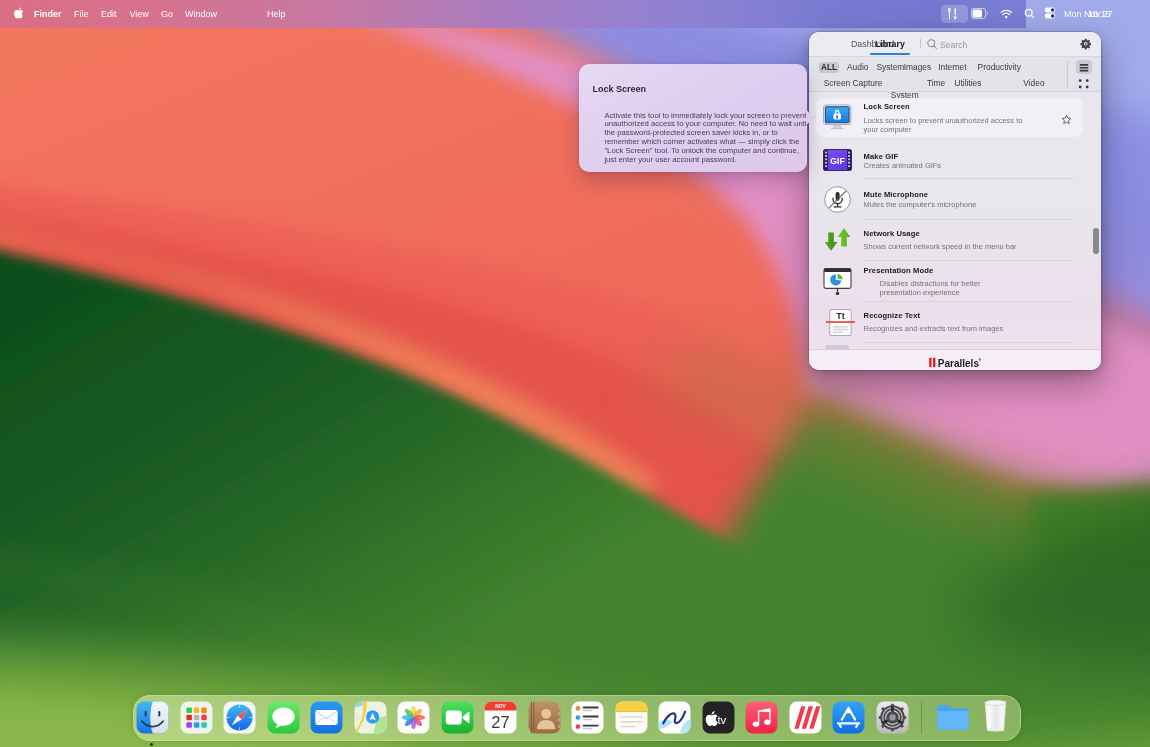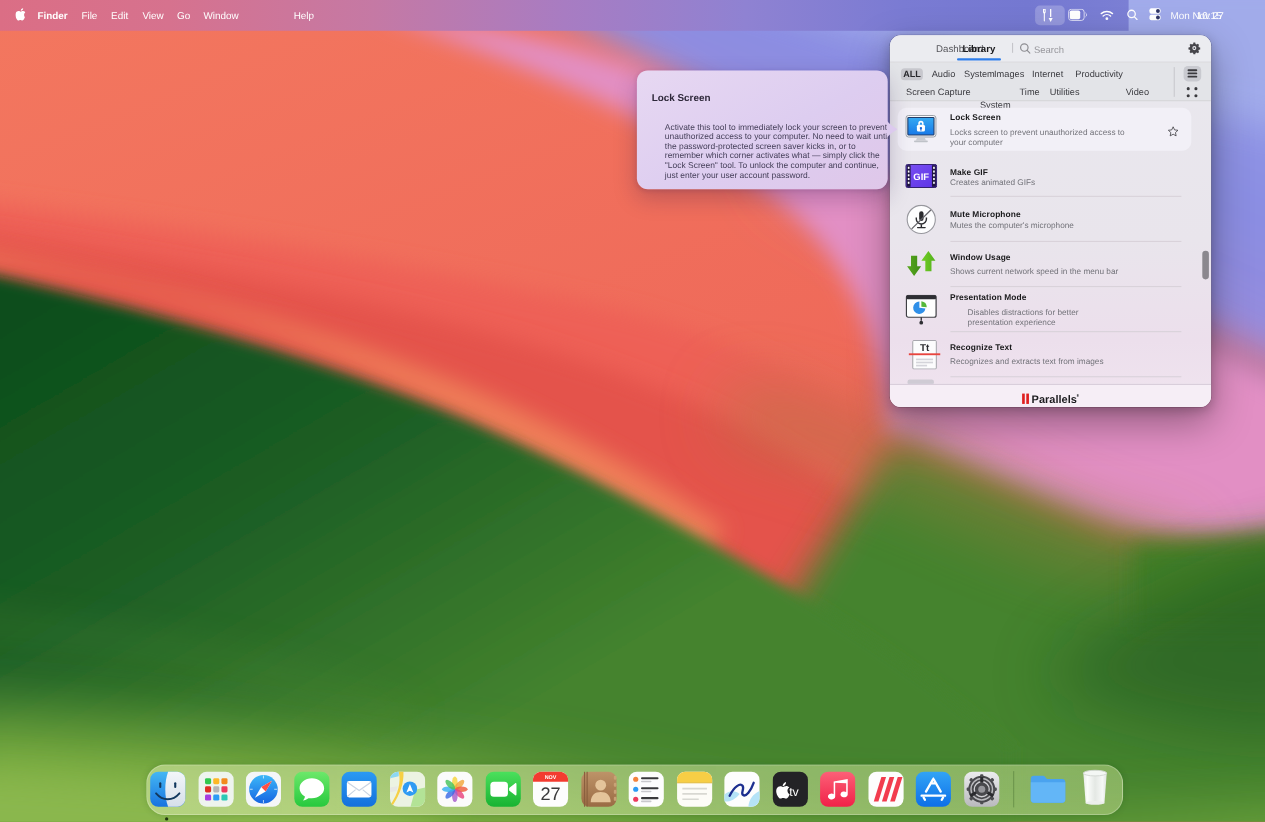--- a/index.html
+++ b/index.html
@@ -268,21 +268,21 @@
           <stop offset="1" stop-color="#3f8c16"></stop>
         </linearGradient>
         <linearGradient id="ga2" x1="0" y1="0" x2="1" y2="0">
           <stop offset="0" stop-color="#72ce25"></stop>
           <stop offset="1" stop-color="#53b01c"></stop>
         </linearGradient>
       </defs>
     <path d="M 4.2,6.5 L 9.8,6.5 L 9.8,16 L 13.4,16 L 7,24.8 L 0.6,16 L 4.2,16 Z" fill="url(#ga1)"></path>
     <path d="M 17.2,20.5 L 22.8,20.5 L 22.8,11 L 26.4,11 L 20,2.2 L 13.6,11 L 17.2,11 Z" fill="url(#ga2)"></path>
   </svg>
-  <div class="row-t" style="top:197.3px;">Window Usage</div>
+  <div class="row-t" style="top:197.3px;">Network Usage</div>
   <div class="row-d" style="top:210.2px;">Shows current network speed in the menu bar</div>
   <div class="rsep" style="top:227.9px;"></div>
   <svg class="ricon" style="top:236px;" width="29" height="29" viewBox="0 0 29 29">
     <rect x="1" y="0.6" width="27" height="19.8" rx="1.8" fill="#fefefe" stroke="#3f3f44" stroke-width="1.1"></rect>
     <rect x="1" y="0.6" width="27" height="3.4" rx="1.2" fill="#2e2e33"></rect>
     <path d="M 12.8,6.2 a5.6,5.6 0 1 0 5.5,6.3 l -5.5,-0.7 Z" fill="#2f8fe8"></path>
     <path d="M 14.6,5.9 a5.6,5.6 0 0 1 4.9,5.5 l -4.9,-0.6 Z" fill="#56b83a"></path>
     <line x1="14.5" y1="20.4" x2="14.5" y2="23.6" stroke="#2e2e33" stroke-width="1.2"></line>
     <circle cx="14.5" cy="25.4" r="1.7" fill="#2e2e33"></circle>
   </svg>

